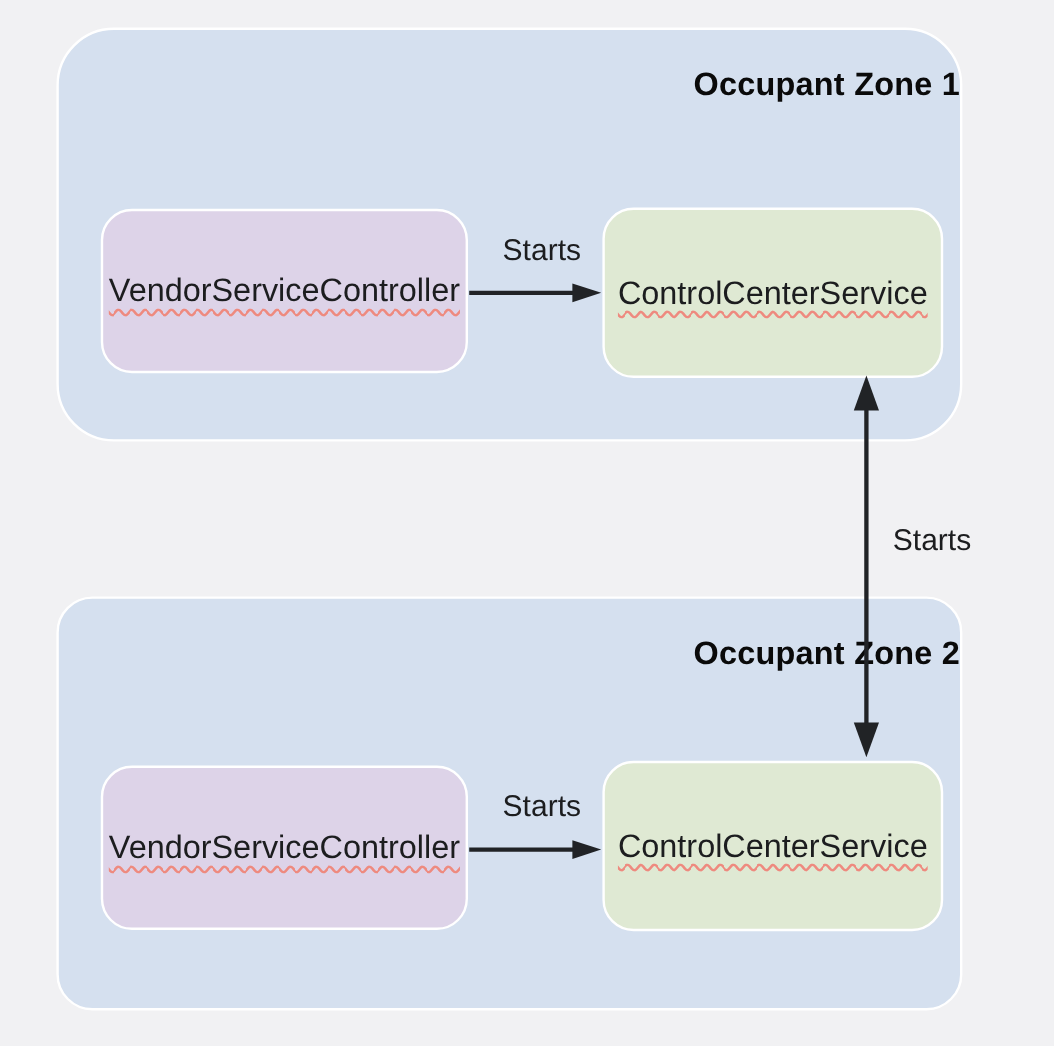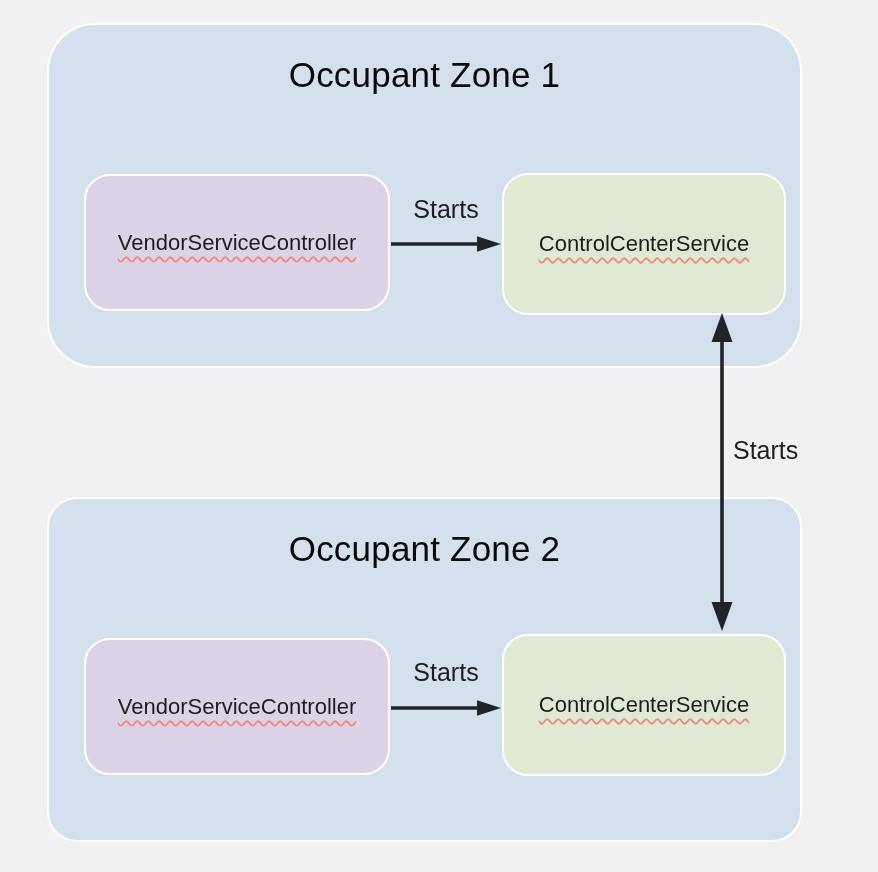--- a/index.html
+++ b/index.html
@@ -27,34 +27,34 @@
     position:absolute;
     left:47px;width:755px;height:345px;
     background:var(--zone-fill);
     border:2px solid var(--zone-border);
     border-radius:48px;
   }
   .zone-1{top:23px;}
   .zone-2{top:497px;border-radius:30px;}
   .zone-title{
     position:absolute;top:30px;left:0;width:100%;
-    text-align:center;
-    font-size:35px;font-weight:normal;
+    text-align:right;
+    font-size:27px;font-weight:bold;
     color:var(--title-color);
     letter-spacing:0.2px;
     white-space:nowrap;
   }
   .node{
     position:absolute;
     display:flex;align-items:center;justify-content:center;
     border:2px solid var(--node-border);
     border-radius:26px;
   }
   .node-label{
-    font-size:22px;
+    font-size:27px;
     color:var(--label-color);
     white-space:nowrap;
     text-decoration-line:underline;
     text-decoration-style:wavy;
     text-decoration-color:var(--squiggle-color);
     text-decoration-thickness:1.5px;
     text-underline-offset:6px;
   }
   .node-controller{
     left:35px;width:306px;height:137px;
@@ -66,20 +66,21 @@
   }
   .zone-1 .node-controller{top:149px;}
   .zone-1 .node-service{top:148px;}
   .zone-2 .node-controller{top:139px;}
   .zone-2 .node-service{top:135px;}
   .edge-label{
     position:absolute;
     font-size:25px;
     color:var(--label-color);
     white-space:nowrap;
+    padding-left:11px;
   }
   .starts-label{
     left:341px;width:112px;text-align:center;
   }
   .zone-1 .starts-label{top:170px;}
   .zone-2 .starts-label{top:159px;}
   .arrow-h{
     position:absolute;left:341px;
     color:var(--arrow-color);
     display:block;

